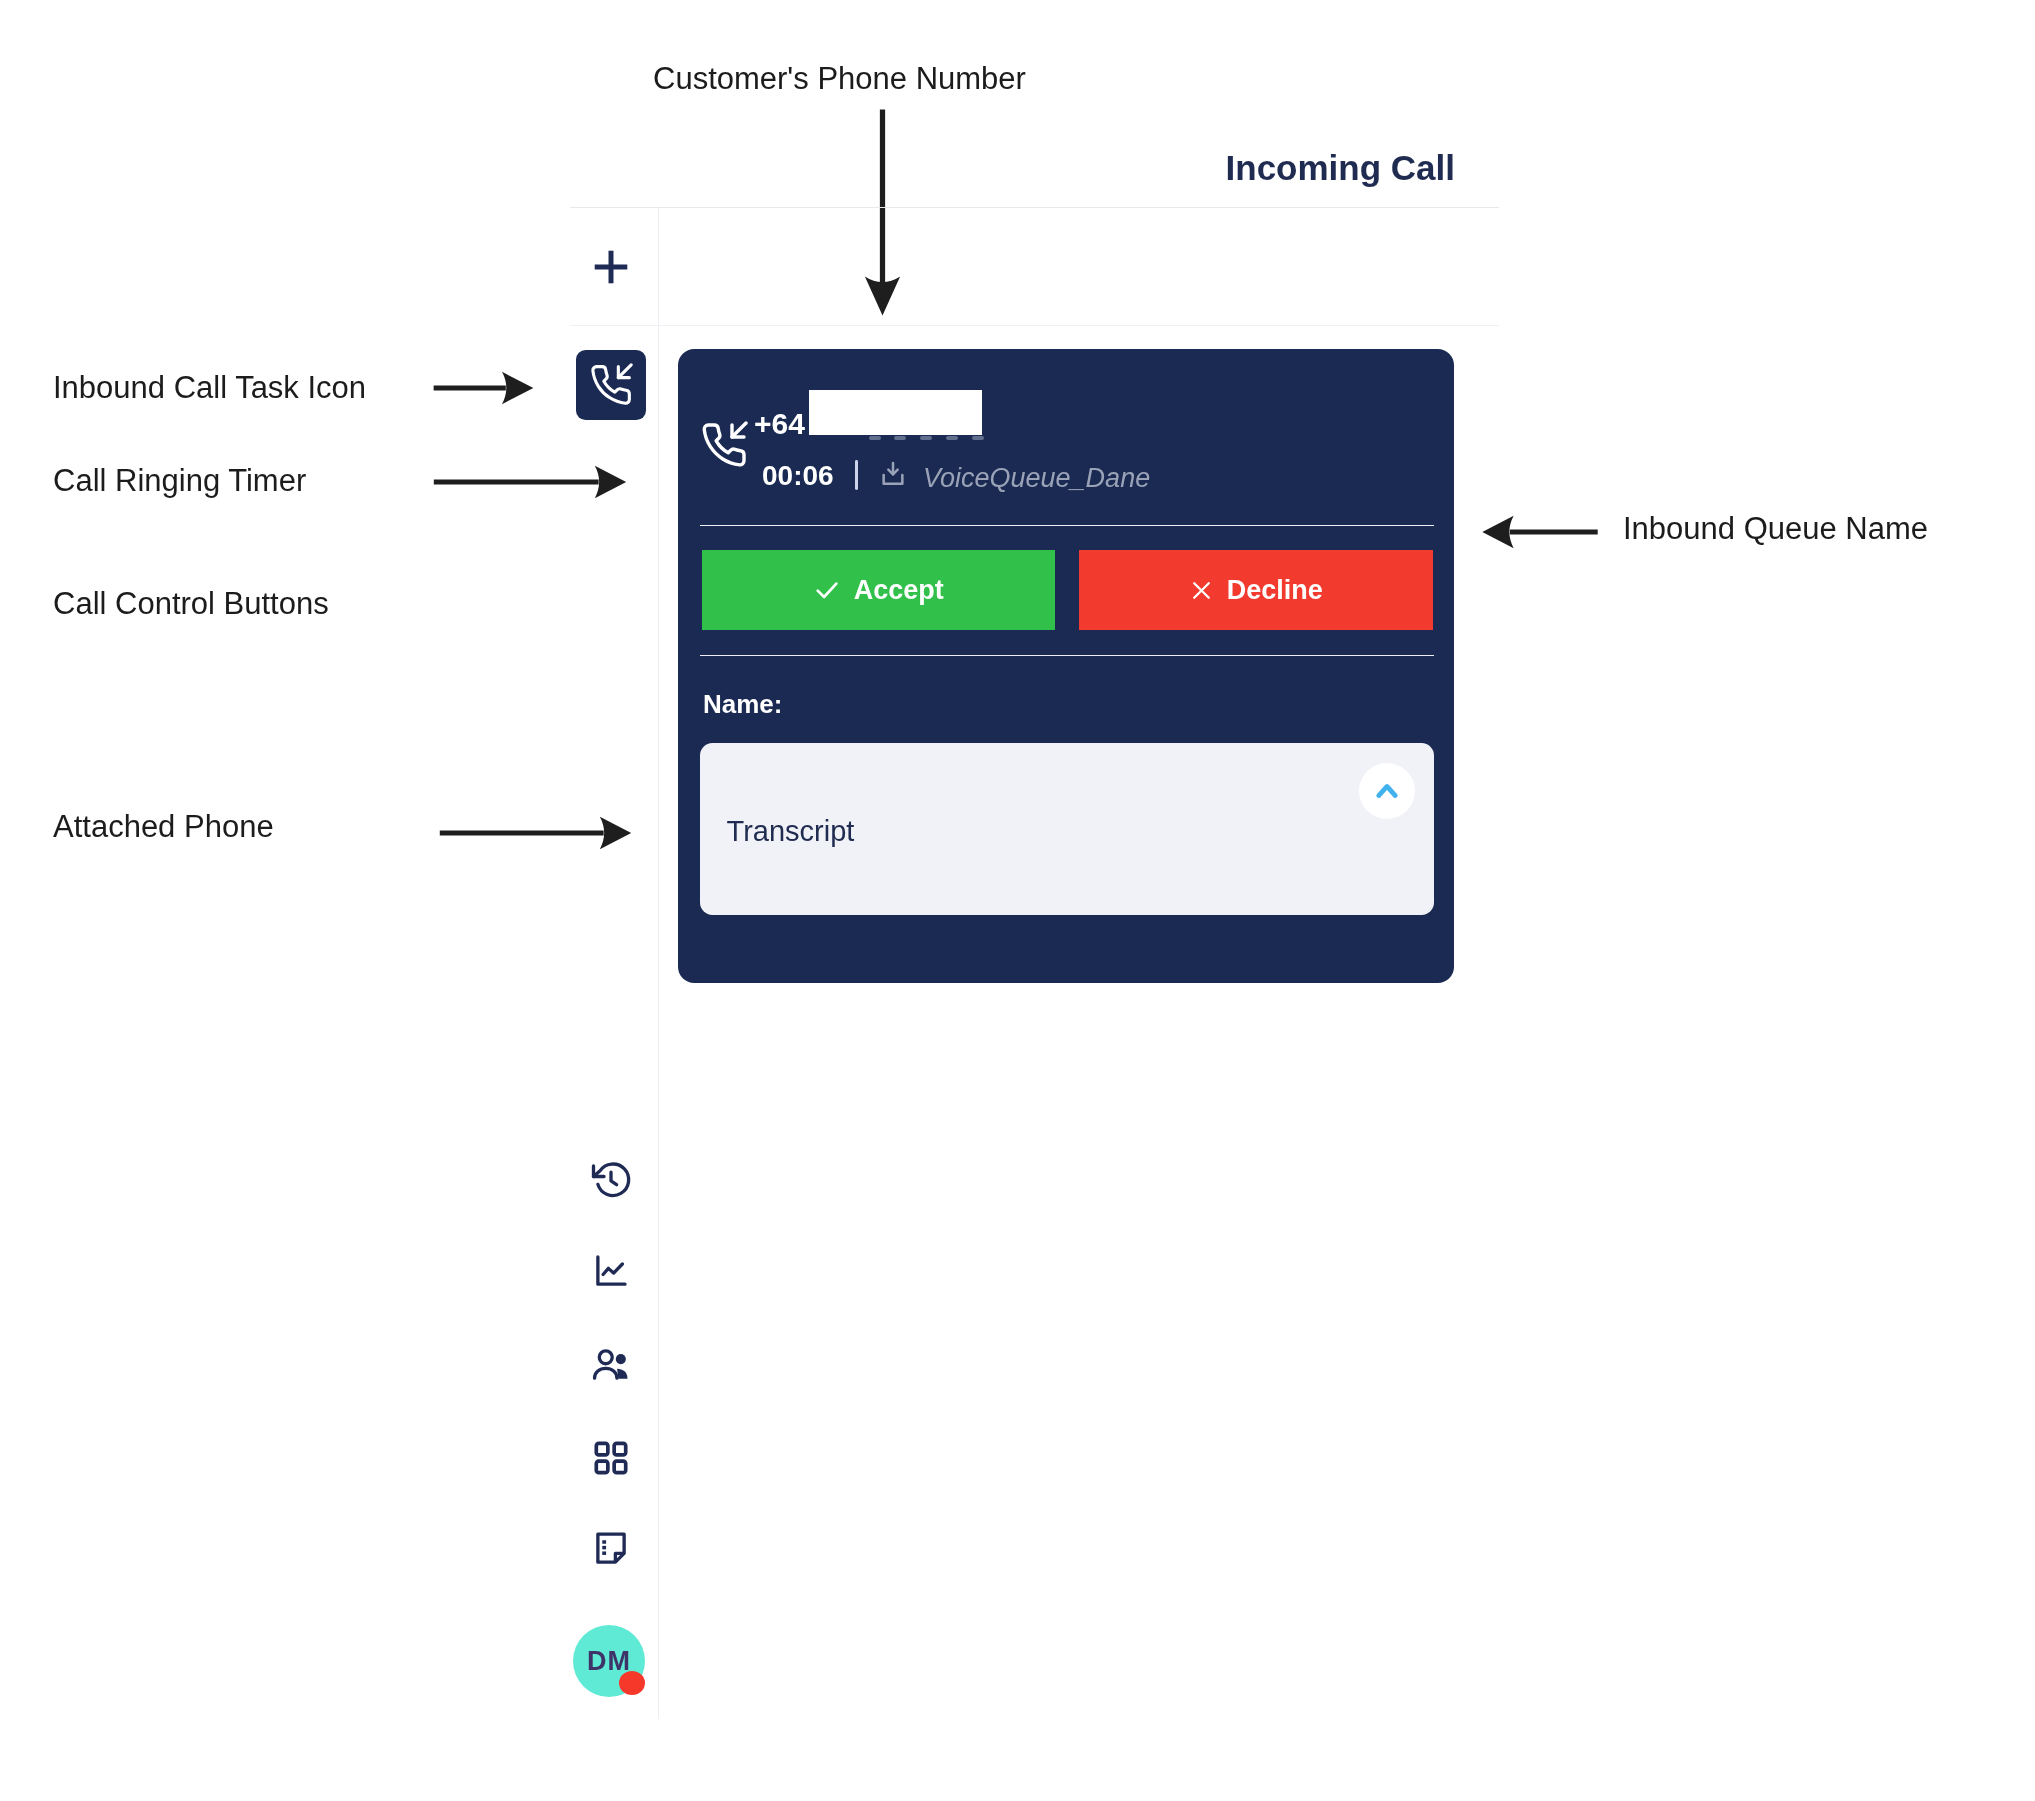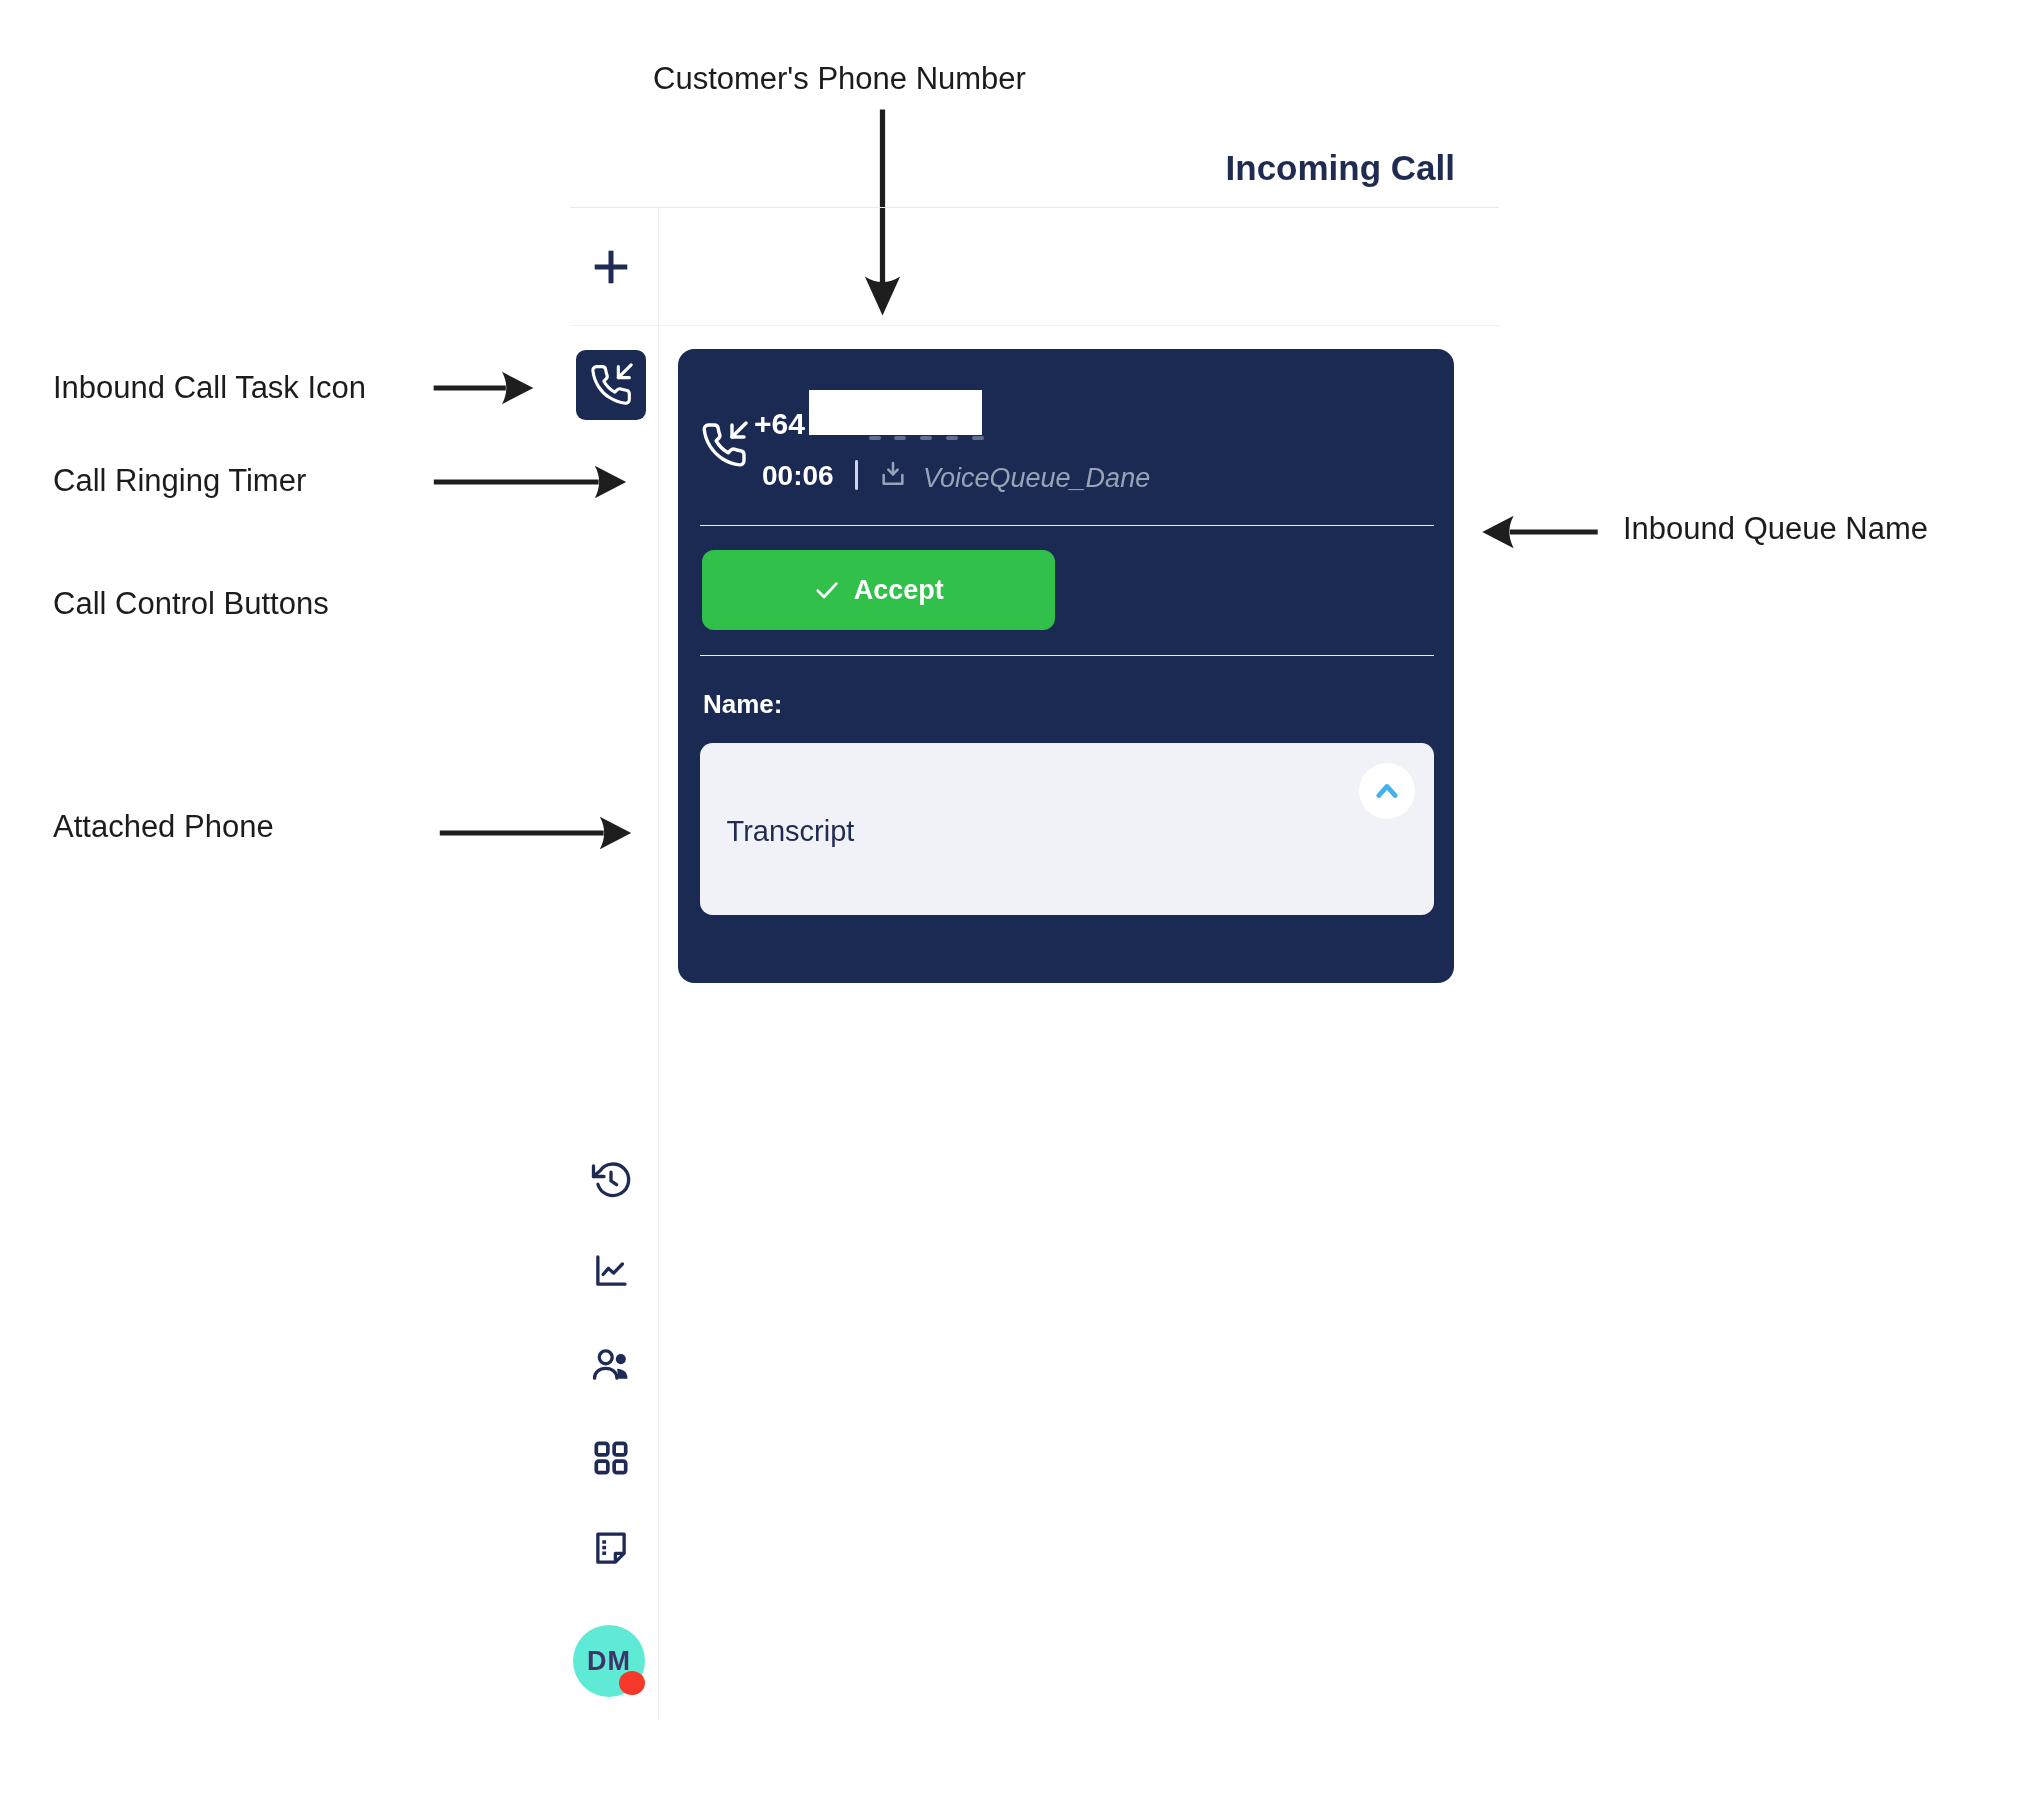--- a/index.html
+++ b/index.html
@@ -44,21 +44,21 @@
     left:678px;top:349px;width:776px;height:634px;background:#1b2a52;border-radius:16.3px;
   }
   .card-hline{position:absolute;left:21.5px;width:734px;height:1.4px;background:rgba(255,255,255,0.92);}
   .phone-number{color:#ffffff;font-size:30px;font-weight:700;white-space:nowrap;}
   .redaction{position:absolute;background:#ffffff;}
   .redact-dash{position:absolute;height:4.3px;border-radius:1.9px;background:rgba(155,166,192,0.55);}
   .timer{color:#ffffff;font-size:28px;font-weight:700;white-space:nowrap;}
   .sep-bar{position:absolute;width:3.4px;height:30px;background:#ccd4ec;border-radius:1.4px;}
   .queue-name{color:#99a2b6;font-size:27px;white-space:nowrap;}
   .cc-btn{
-    position:absolute;top:201px;height:80px;border:none;border-radius:12px;cursor:pointer;
+    position:absolute;top:201px;height:80px;border:none;border-radius:0;cursor:pointer;
     display:flex;align-items:center;justify-content:center;gap:12.4px;
     color:#ffffff;font-size:27px;font-weight:700;font-family:"Liberation Sans", sans-serif;
   }
   .btn-accept{left:24px;width:353px;background:#31c14b;}
   .btn-decline{left:401px;width:354px;background:#f23b2e;}
   .name-label{color:#ffffff;font-size:26px;font-weight:700;}
   .transcript-panel{
     position:absolute;left:21.5px;top:394px;width:734px;height:172px;
     background:#f1f2f7;border-radius:12.4px;
   }
@@ -199,20 +199,27 @@
     </svg>
     <div class="abs queue-name" style="left:245px;top:114px;font-style:italic;">VoiceQueue_Dane</div>
 
     <div class="card-hline" style="top:176px;"></div>
 
     <button class="cc-btn btn-accept">
       <svg width="28" height="28" viewBox="0 0 24 24" fill="none" stroke="#ffffff" stroke-width="2.3" stroke-linecap="round" stroke-linejoin="round">
         <polyline points="4 12.5 9.5 18 20 6.5"></polyline>
       </svg>
       <span>Accept</span>
+    </button>
+    <button class="cc-btn btn-decline">
+      <svg width="25" height="25" viewBox="0 0 24 24" fill="none" stroke="#ffffff" stroke-width="2.2" stroke-linecap="round">
+        <line x1="5" y1="5" x2="19" y2="19"></line>
+        <line x1="19" y1="5" x2="5" y2="19"></line>
+      </svg>
+      <span>Decline</span>
     </button>
 
     <div class="card-hline" style="top:306px;"></div>
 
     <div class="abs name-label" style="left:25px;top:340px;">Name:</div>
 
     <div class="transcript-panel">
       <div class="abs transcript-title" style="left:27px;top:36px;">Transcript</div>
       <button class="chevron-circle">
         <svg width="44" height="44" viewBox="0 0 24 24" fill="none" stroke="#42b2ef" stroke-width="2.6" stroke-linecap="round" stroke-linejoin="round">

